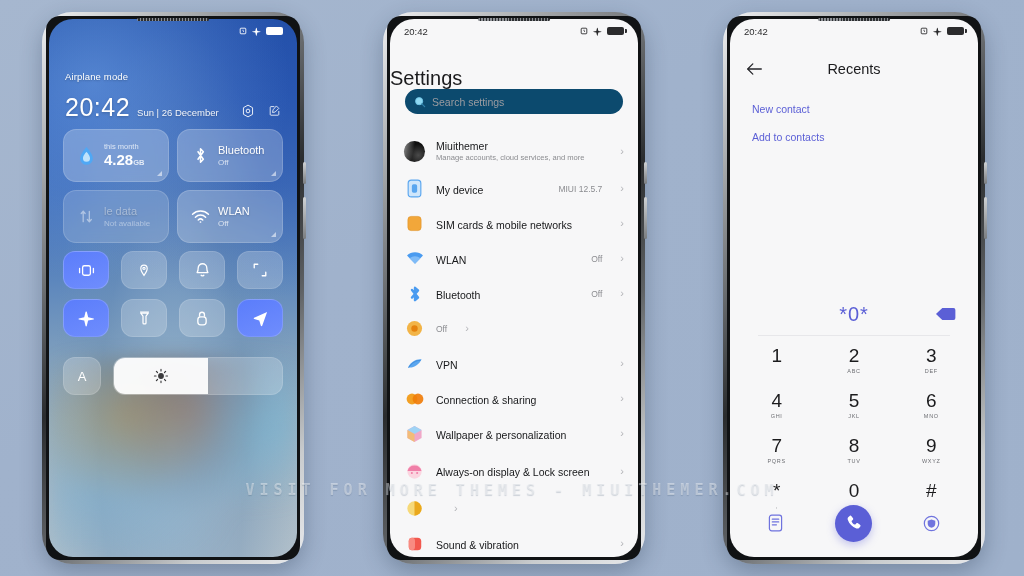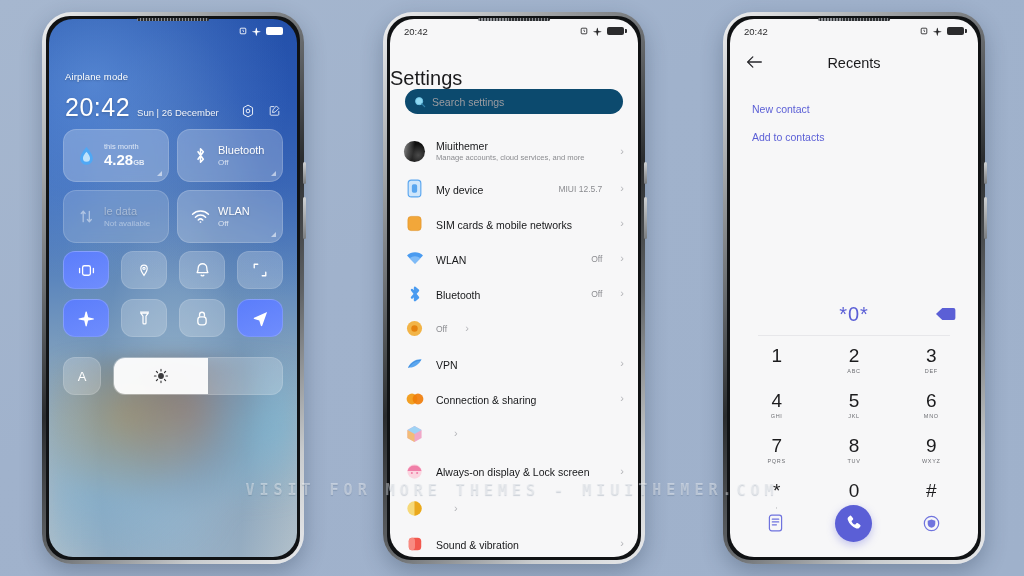--- a/index.html
+++ b/index.html
@@ -17,21 +17,21 @@
   .phone {
     position: absolute;
     border-radius: 30px;
     background: linear-gradient(135deg, #f2f3f4 0%, #b9bcbf 14%, #6d7073 34%, #2a2c2e 50%, #5e6164 66%, #c9ccce 86%, #e9eaec 100%);
     padding: 4px;
     box-shadow: 0 8px 22px rgba(30,45,70,0.30);
   }
   .phone .inner {
     position: relative;
     width: 100%; height: 100%;
-    border-radius: 24px;
+    border-radius: 14px;
     background: #101214;
     padding: 3px;
     overflow: hidden;
   }
   .screen {
     position: relative;
     width: 100%; height: 100%;
     border-radius: 24px;
     overflow: hidden;
   }
@@ -219,21 +219,21 @@
     transform: rotate(-18deg);
   }
 
   
   .dial-screen { background: #f7f7f8; }
   .dial-sb { color: #2b2b2d; }
   .dial-sb .battery { background: #2b2b2d; }
   .dial-sb .battery::after { background: #2b2b2d; }
   .dial-header {
     position: absolute; top: 36px; left: 0; right: 0; height: 28px;
-    display: flex; align-items: flex-start; padding: 0 16px;
+    display: flex; align-items: center; padding: 0 16px;
   }
   .dial-header .ttl {
     position: absolute; left: 0; right: 0; text-align: center;
     font-size: 14.5px; color: #1b1b1d;
   }
   .dial-actions { position: absolute; top: 76px; left: 22px; right: 22px; }
   .dial-action { font-size: 10.5px; color: #5b5fd6; padding: 8px 0; }
   .dial-number-row {
     position: absolute; left: 0; right: 0; top: 278px;
     height: 34px; display: flex; align-items: center;
@@ -567,20 +567,21 @@
         </div>
 
         <div class="set-row">
           <span class="set-ico">
             <svg width="17" height="18" viewBox="0 0 18 19">
                 <path d="M9 1 16.5 5.2v8.6L9 18 1.5 13.8V5.2Z" fill="#f0a8c8"></path>
                 <path d="M9 1 16.5 5.2 9 9.6 1.5 5.2Z" fill="#9fd3f5"></path>
                 <path d="M9 9.6V18L1.5 13.8V5.2Z" fill="#f2c06a" opacity=".85"></path>
               </svg>
           </span>
+          <span class="set-mid"><span class="set-name">Wallpaper &amp; personalization</span></span>
           <span class="set-val"></span>
           <span class="chev">›</span>
         </div>
 
         <div class="set-row tall">
           <span class="set-ico">
             <svg width="17" height="17" viewBox="0 0 18 18">
                 <circle cx="9" cy="9" r="7.6" fill="#fbd5e0"></circle>
                 <path d="M1.6 8.4A7.6 7.6 0 0 1 16.4 8.4Z" fill="#f07fa8"></path>
                 <circle cx="6.2" cy="10.6" r="1.1" fill="#f07fa8"></circle>

